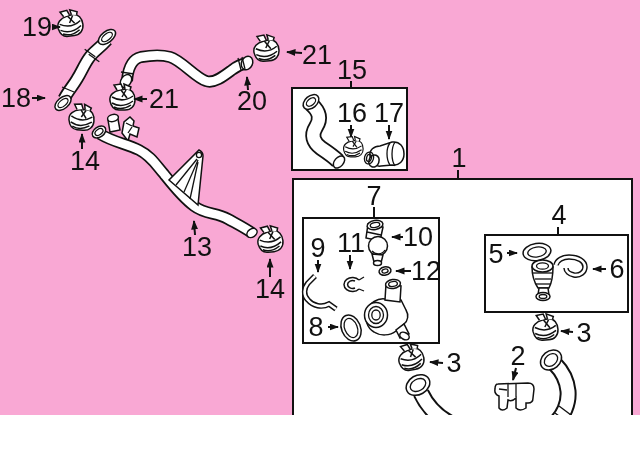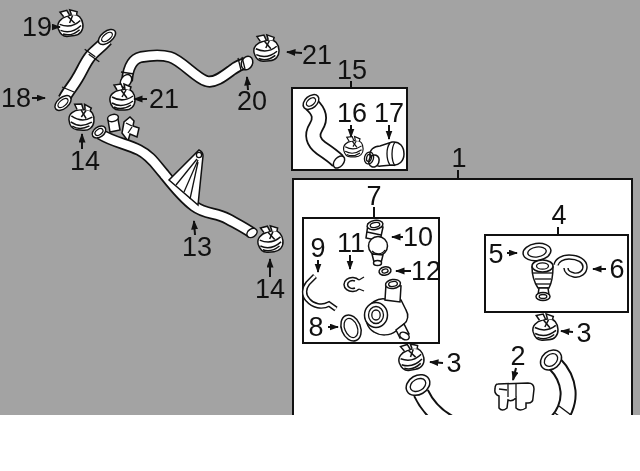--- a/index.html
+++ b/index.html
@@ -1,16 +1,16 @@
 <!DOCTYPE html>
 <html><head>
 <meta charset="utf-8">
 <style>
   html,body{margin:0;padding:0;background:#fff;}
-  #stage{position:relative;width:640px;height:415px;background:#a3a3a3;overflow:hidden;}
+  #stage{position:relative;width:640px;height:415px;background:#f9a8d4;overflow:hidden;}
   svg{display:block;}
   svg text{font-family:"Liberation Sans","DejaVu Sans",sans-serif;font-size:27px;fill:#111;}
   .ln{stroke:#111;stroke-width:1.5;fill:none;}
   .thin{stroke:#111;stroke-width:1.3;fill:none;}
   .wfill{fill:#fff;stroke:#111;stroke-width:1.5;}
   .box{fill:#fff;stroke:#111;stroke-width:2;}
   .callout-line{stroke:#111;stroke-width:2;fill:none;}
 </style>
 </head>
 <body>

